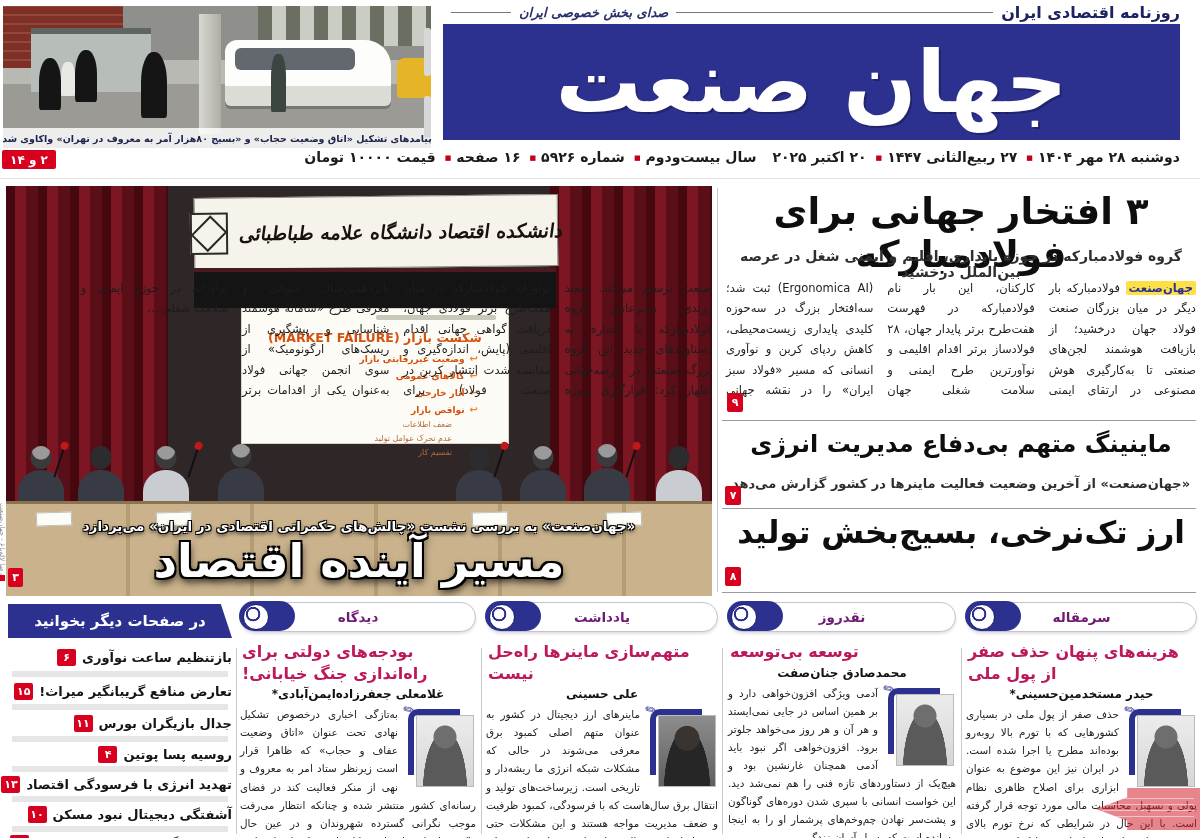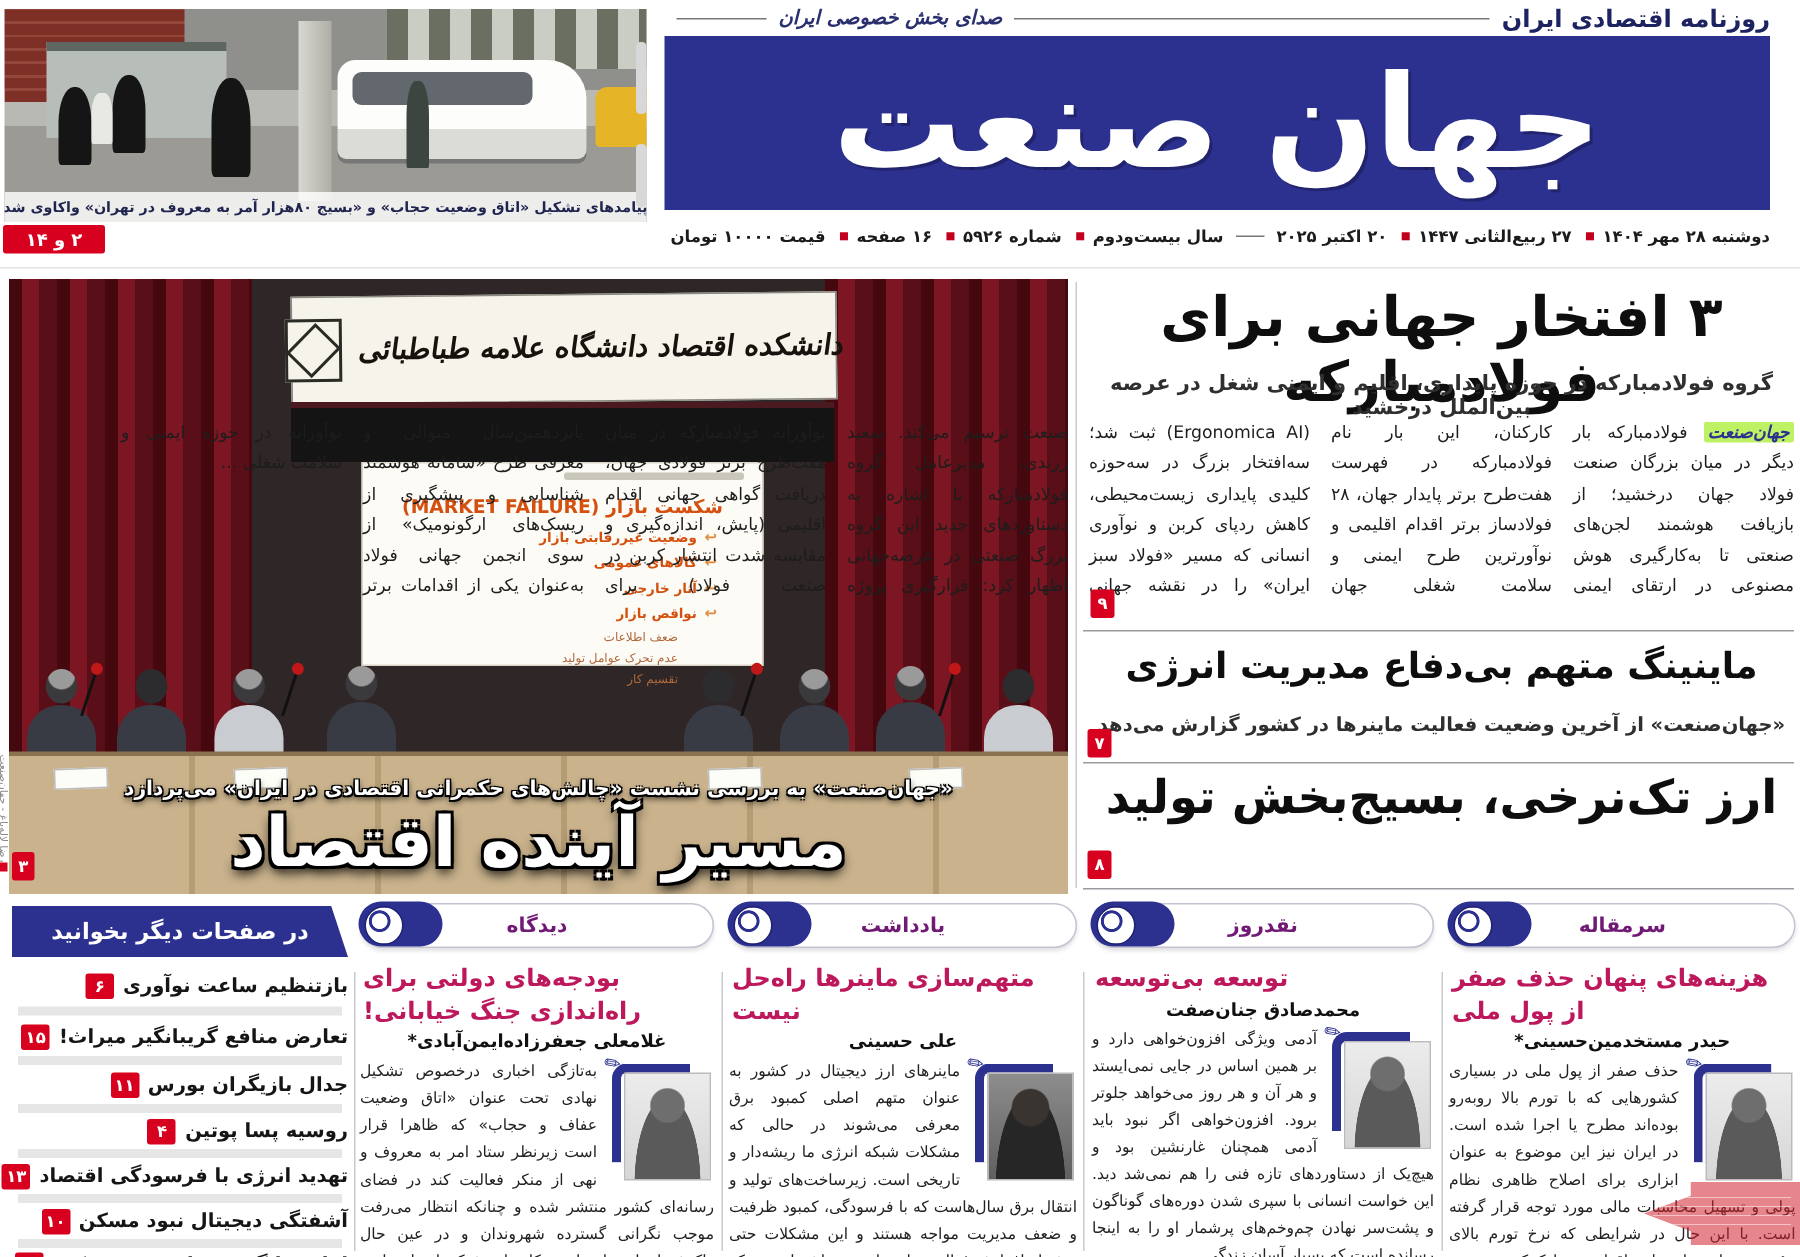--- a/index.html
+++ b/index.html
@@ -4,42 +4,42 @@
 <style>
   html,body{margin:0;padding:0;background:#fff;}
   body{font-family:"DejaVu Sans",sans-serif;}
   .page{position:relative;width:1200px;height:838px;background:#fff;overflow:hidden;direction:rtl;}
   
   .pbadge{position:absolute;background:#d8001f;color:#fff;font-weight:bold;font-size:11px;
           width:16px;height:19px;display:flex;align-items:center;justify-content:center;border-radius:2px;}
   .hrule{position:absolute;height:1px;background:#9a9aa0;}
   .vrule{position:absolute;width:1px;background:#c9c9cf;}
   .sep-list{display:flex;align-items:center;gap:4px;}
-  .sep-item{font-size:11px;font-weight:bold;color:#1b1b1b;white-space:nowrap;}
+  .sep-item{font-size:14px;font-weight:bold;color:#1b1b1b;white-space:nowrap;}
   .sep-item:not(:last-child)::after{content:"■";color:#c2001d;font-size:7px;margin:0 5px;vertical-align:2px;}
   
   .tlphoto{position:absolute;left:3px;top:6px;width:428px;height:142px;background:
       linear-gradient(180deg,#8f8f8b 0 38%,#b9b9b4 38% 55%,#9b9a94 55% 100%);overflow:hidden;}
   .tl-brick{position:absolute;left:0;top:0;width:120px;height:62px;background:
       repeating-linear-gradient(0deg,#7e2f26 0 7px,#93463a 7px 9px);}
   .tl-tile{position:absolute;left:255px;top:0;width:173px;height:40px;background:
       repeating-linear-gradient(90deg,#6a6f62 0 14px,#c9cdc4 14px 28px);}
   .tl-shelter{position:absolute;left:28px;top:22px;width:120px;height:58px;background:#b7bdb9;border-top:6px solid #5d6660;}
   .tl-pole{position:absolute;left:196px;top:8px;width:22px;height:120px;background:linear-gradient(90deg,#d8d8d2,#aeaea6);}
   .chador{position:absolute;width:22px;height:52px;background:#151515;border-radius:46% 46% 8% 8%;}
   .tl-white{position:absolute;width:14px;height:34px;background:#e8e8e4;border-radius:40% 40% 6% 6%;}
   .tl-officer{position:absolute;left:268px;top:48px;width:15px;height:58px;background:#3c4540;border-radius:40% 40% 5% 5%;}
   .tl-van{position:absolute;left:222px;top:34px;width:166px;height:66px;background:linear-gradient(180deg,#fdfdfb 0 70%,#dcdcd6 70% 100%);border-radius:12px 26px 6px 6px;box-shadow:0 3px 0 #777;}
   .tl-van .win{position:absolute;left:10px;top:8px;width:120px;height:22px;background:#62686e;border-radius:6px;}
   .tl-taxi{position:absolute;left:394px;top:52px;width:40px;height:40px;background:#e7b row;background:#e5b427;border-radius:8px 8px 3px 3px;}
   .tl-caption{position:absolute;left:0;bottom:0;width:100%;height:20px;background:rgba(255,255,255,.82);
       color:#20254f;font-size:9.5px;font-weight:bold;display:flex;align-items:center;justify-content:center;white-space:nowrap;}
   .tl-headline{position:absolute;left:30px;top:146px;width:400px;text-align:center;font-size:22px;font-weight:900;color:#141a3c;
       text-shadow:0 0 3px #fff,0 0 6px #fff;letter-spacing:-.5px;}
-  .tl-badge{left:2px;top:150px;width:68px;font-size:12px;}
+  .tl-badge{left:2px;top:150px;width:54px;font-size:12px;}
   .edgetab{position:absolute;width:7px;background:#d8d8d8;border-radius:3px;}
   
   .mh-topline{position:absolute;left:443px;top:3px;width:737px;height:18px;display:flex;align-items:center;direction:rtl;}
   .mh-kicker{font-size:16px;font-weight:bold;color:#1d2260;white-space:nowrap;}
   .mh-tagline{font-size:13px;font-weight:bold;font-style:italic;color:#2a2f6e;white-space:nowrap;}
   .mh-line{height:1px;background:#777;flex:1 1 auto;margin:0 8px;}
   .mh-logo{position:absolute;left:443px;top:24px;width:737px;height:116px;background:#2c3190;color:#fff;
       display:flex;align-items:center;justify-content:center;font-size:86px;font-weight:900;letter-spacing:-2px;
       text-shadow:2px 2px 0 rgba(0,0,0,.25);overflow:hidden;}
   .mh-dateline{position:absolute;left:447px;top:148px;width:733px;height:18px;display:flex;align-items:center;direction:rtl;}
@@ -74,21 +74,21 @@
       text-shadow:-1px -1px 0 #000,1px -1px 0 #000,-1px 1px 0 #000,1px 1px 0 #000,0 2px 4px #000;}
   .mp-headline{position:absolute;left:0;top:348px;width:100%;text-align:center;color:#fff;font-size:46px;font-weight:900;
       text-shadow:-2px -2px 0 #000,2px -2px 0 #000,-2px 2px 0 #000,2px 2px 0 #000,0 4px 8px #000;letter-spacing:-1px;}
   .credit{position:absolute;left:-2px;top:445px;height:140px;writing-mode:vertical-rl;font-size:7px;color:#8a8a8a;letter-spacing:1px;}
   .credit::before{content:"";display:inline-block;width:6px;height:6px;background:#d8001f;margin-bottom:4px;}
   
   .story-h1{position:absolute;text-align:center;font-weight:900;color:#0e0e0e;letter-spacing:-1px;}
   .story-sub{position:absolute;text-align:center;font-weight:bold;color:#2f2f2f;}
   .story-body{position:absolute;font-size:11.5px;line-height:1.78;text-align:justify;color:#1d1d1d;
       column-count:3;column-gap:14px;}
-  .leadtag{font-weight:900;color:#2c3190;background:#bef264;padding:0 3px;border-radius:2px;font-style:italic;}
+  .leadtag{font-weight:900;color:#2c3190;background:#fde047;padding:0 3px;border-radius:2px;}
   
   .opcol{position:absolute;top:602px;height:236px;}
   .pill{position:relative;height:28px;border:1.5px solid #c3c3d2;border-radius:15px;background:#fff;
       box-shadow:0 2px 3px rgba(0,0,0,.12);display:flex;align-items:center;justify-content:center;}
   .pill .cap{position:absolute;left:-2px;top:-2px;height:30px;width:56px;background:#2c3190;border-radius:15px;}
   .pill .roundel{position:absolute;left:2px;top:1px;width:24px;height:24px;border-radius:50%;background:
       radial-gradient(circle at 38% 38%,#fff 0 5px,#2c3190 5.5px 7px,#fff 7.5px 100%);border:1px solid #1e2270;}
   .pill .lbl{font-size:13.5px;font-weight:900;color:#701a75;}
   .op-title{font-size:16px;font-weight:900;color:#be185d;text-align:left;margin:9px 2px 3px;line-height:1.35;}
   .op-author{font-size:12px;font-weight:900;color:#111;text-align:center;margin-bottom:4px;}

